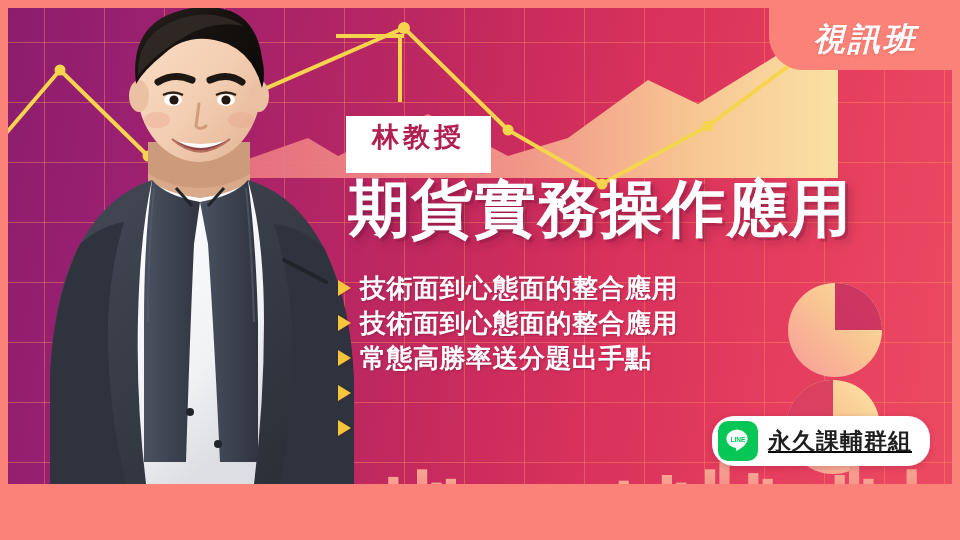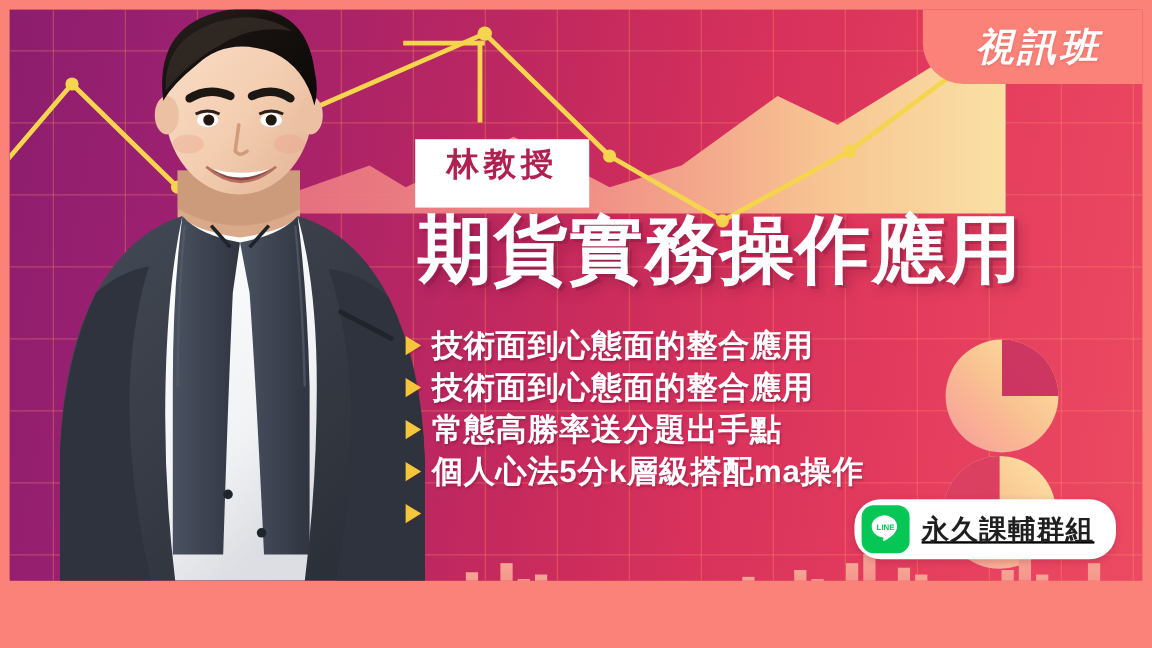--- a/index.html
+++ b/index.html
@@ -382,21 +382,20 @@
       <div class="bullet">
         <span class="tri"></span>
         <span class="bullet-text">技術面到心態面的整合應用</span>
       </div>
       <div class="bullet">
         <span class="tri"></span>
         <span class="bullet-text">常態高勝率送分題出手點</span>
       </div>
       <div class="bullet">
         <span class="tri"></span>
-        <span class="bullet-text">個人心法5分k層級搭配ma操作</span>
       </div>
       <div class="bullet">
         <span class="tri"></span>
       </div>
     </div>
 
     <div class="line-pill">
       <span class="line-logo">
         <svg width="34" height="34" viewBox="0 0 34 34">
           <path d="M17 5.4c-6.4 0-11.6 4.1-11.6 9.2 0 4.6 3.7 8.4 8.7 9.1

